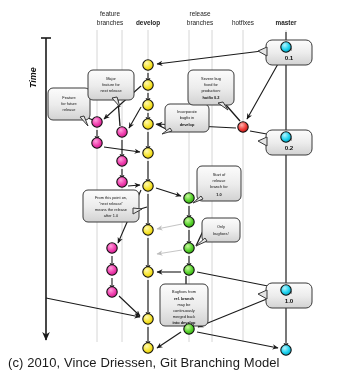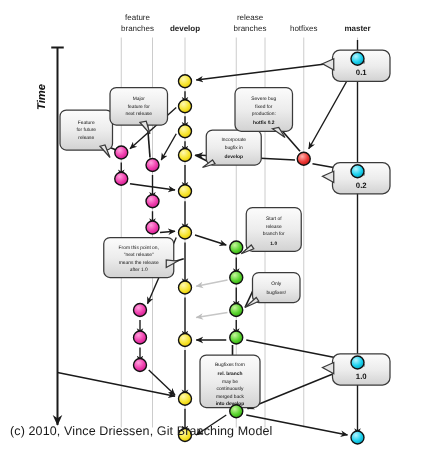--- a/index.html
+++ b/index.html
@@ -21,22 +21,22 @@
     height: 374px;
     background: #ffffff;
   }
   #diagram {
     position: absolute;
     left: 0; top: 0;
   }
   .footer {
     position: absolute;
     left: 8px;
-    top: 340px;
-    font-size: 10px;
+    top: 355px;
+    font-size: 13px;
     color: #1a1a1a;
     letter-spacing: 0.1px;
     white-space: nowrap;
   }
   
   text {
     font-family: "Liberation Sans", sans-serif;
     fill: #1d1d1d;
   }
   .col-label {

